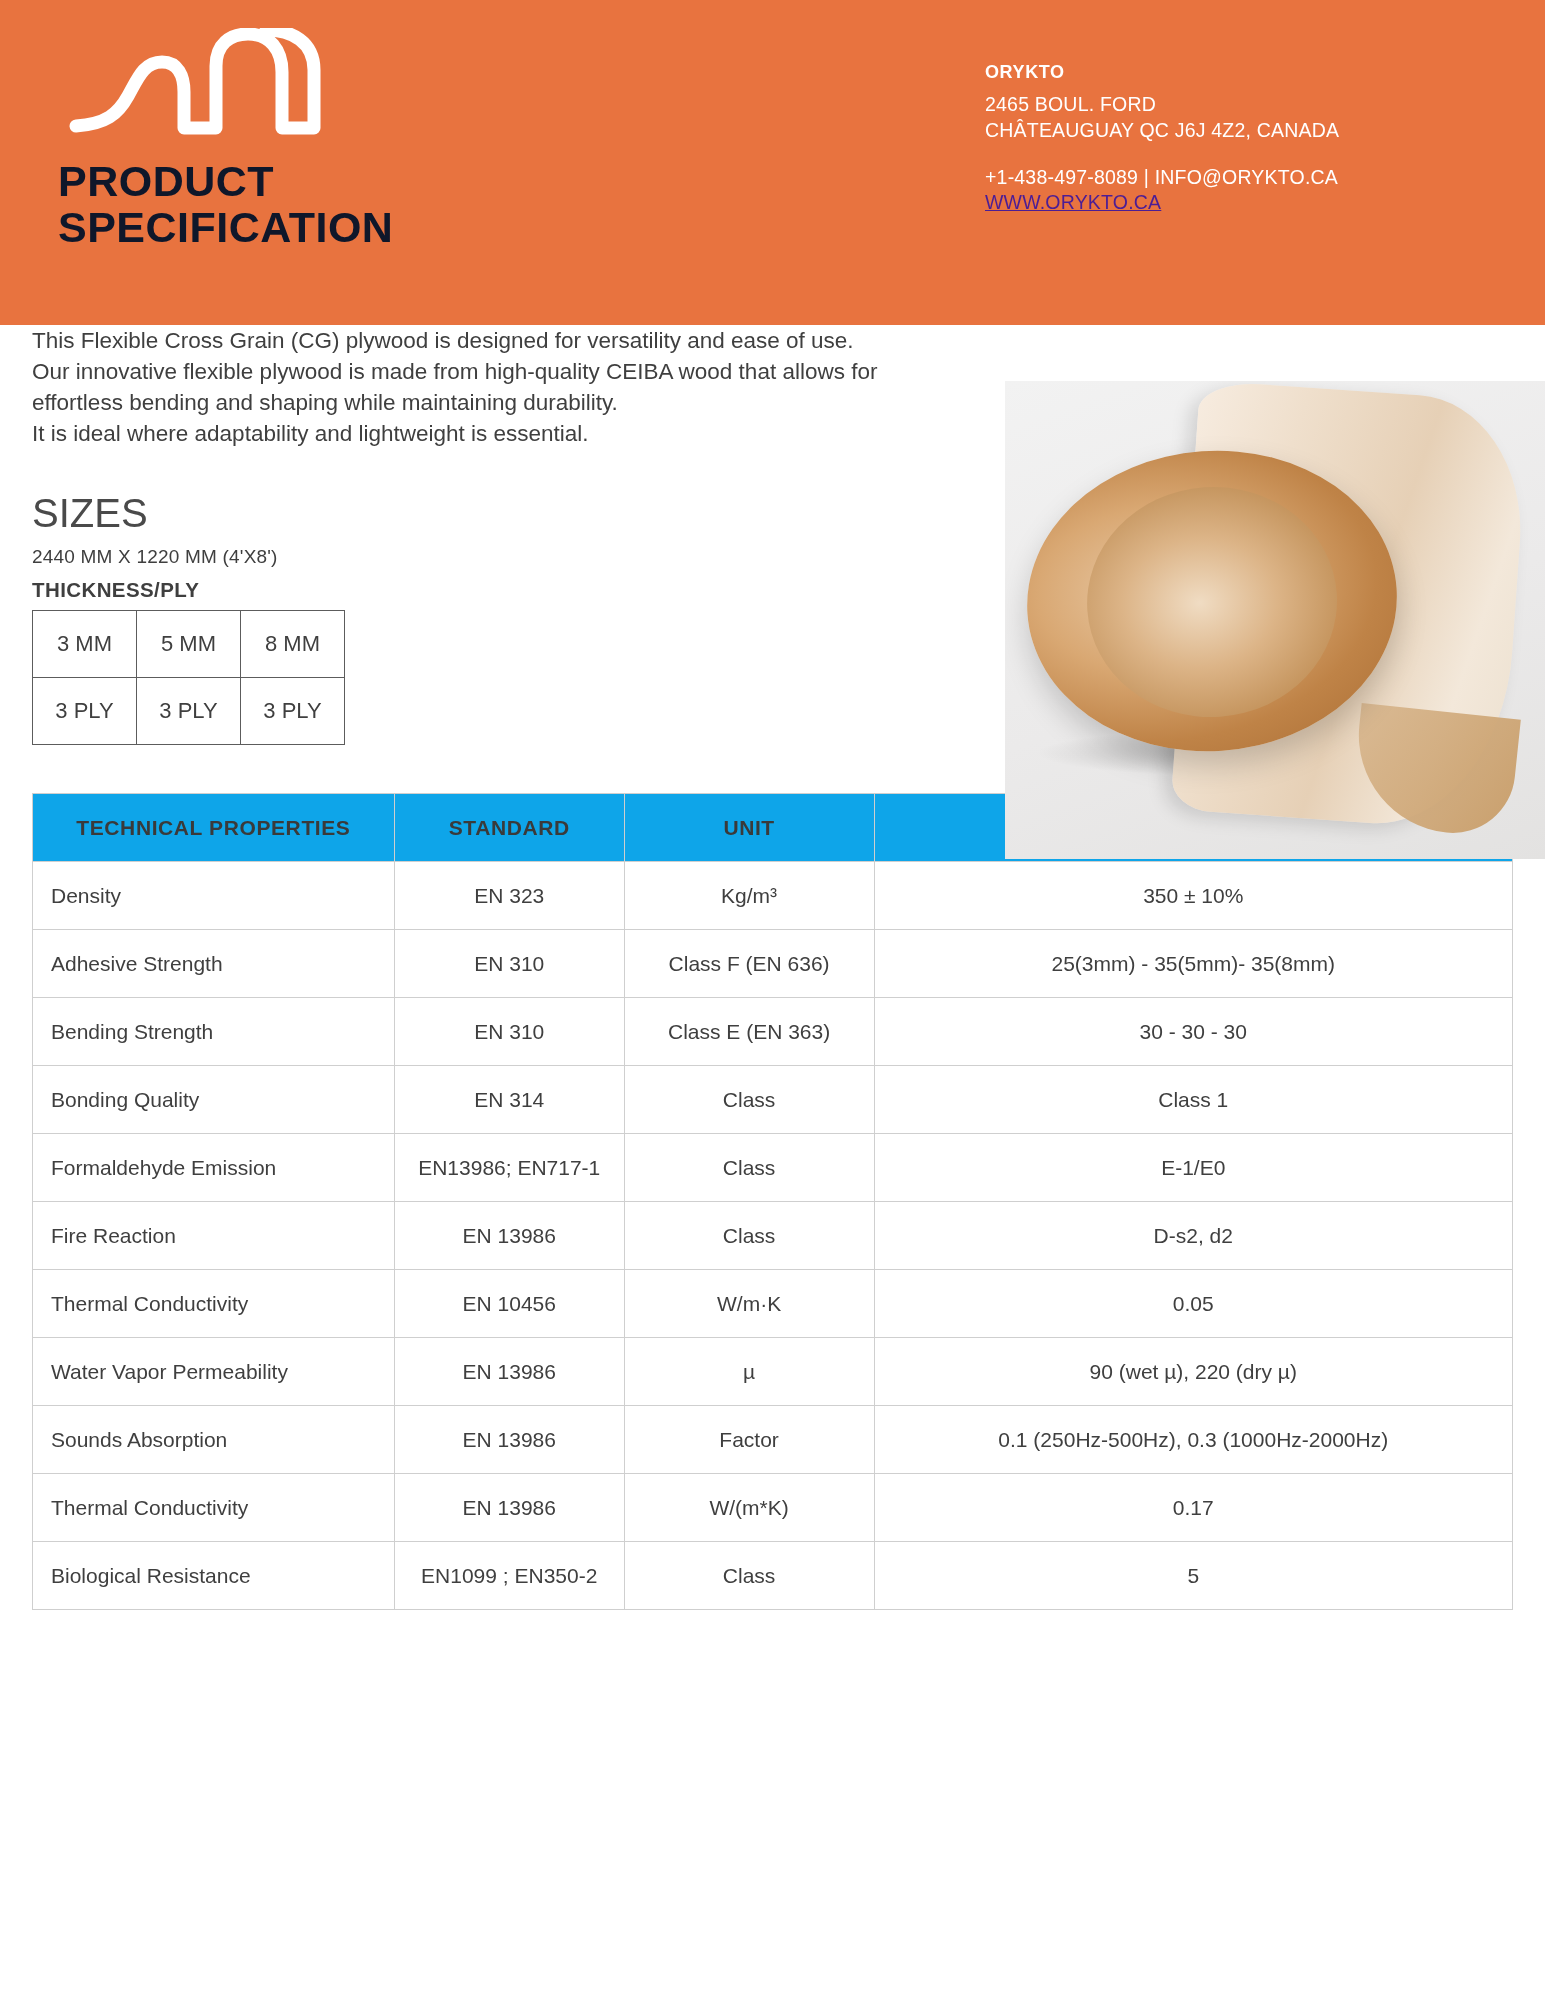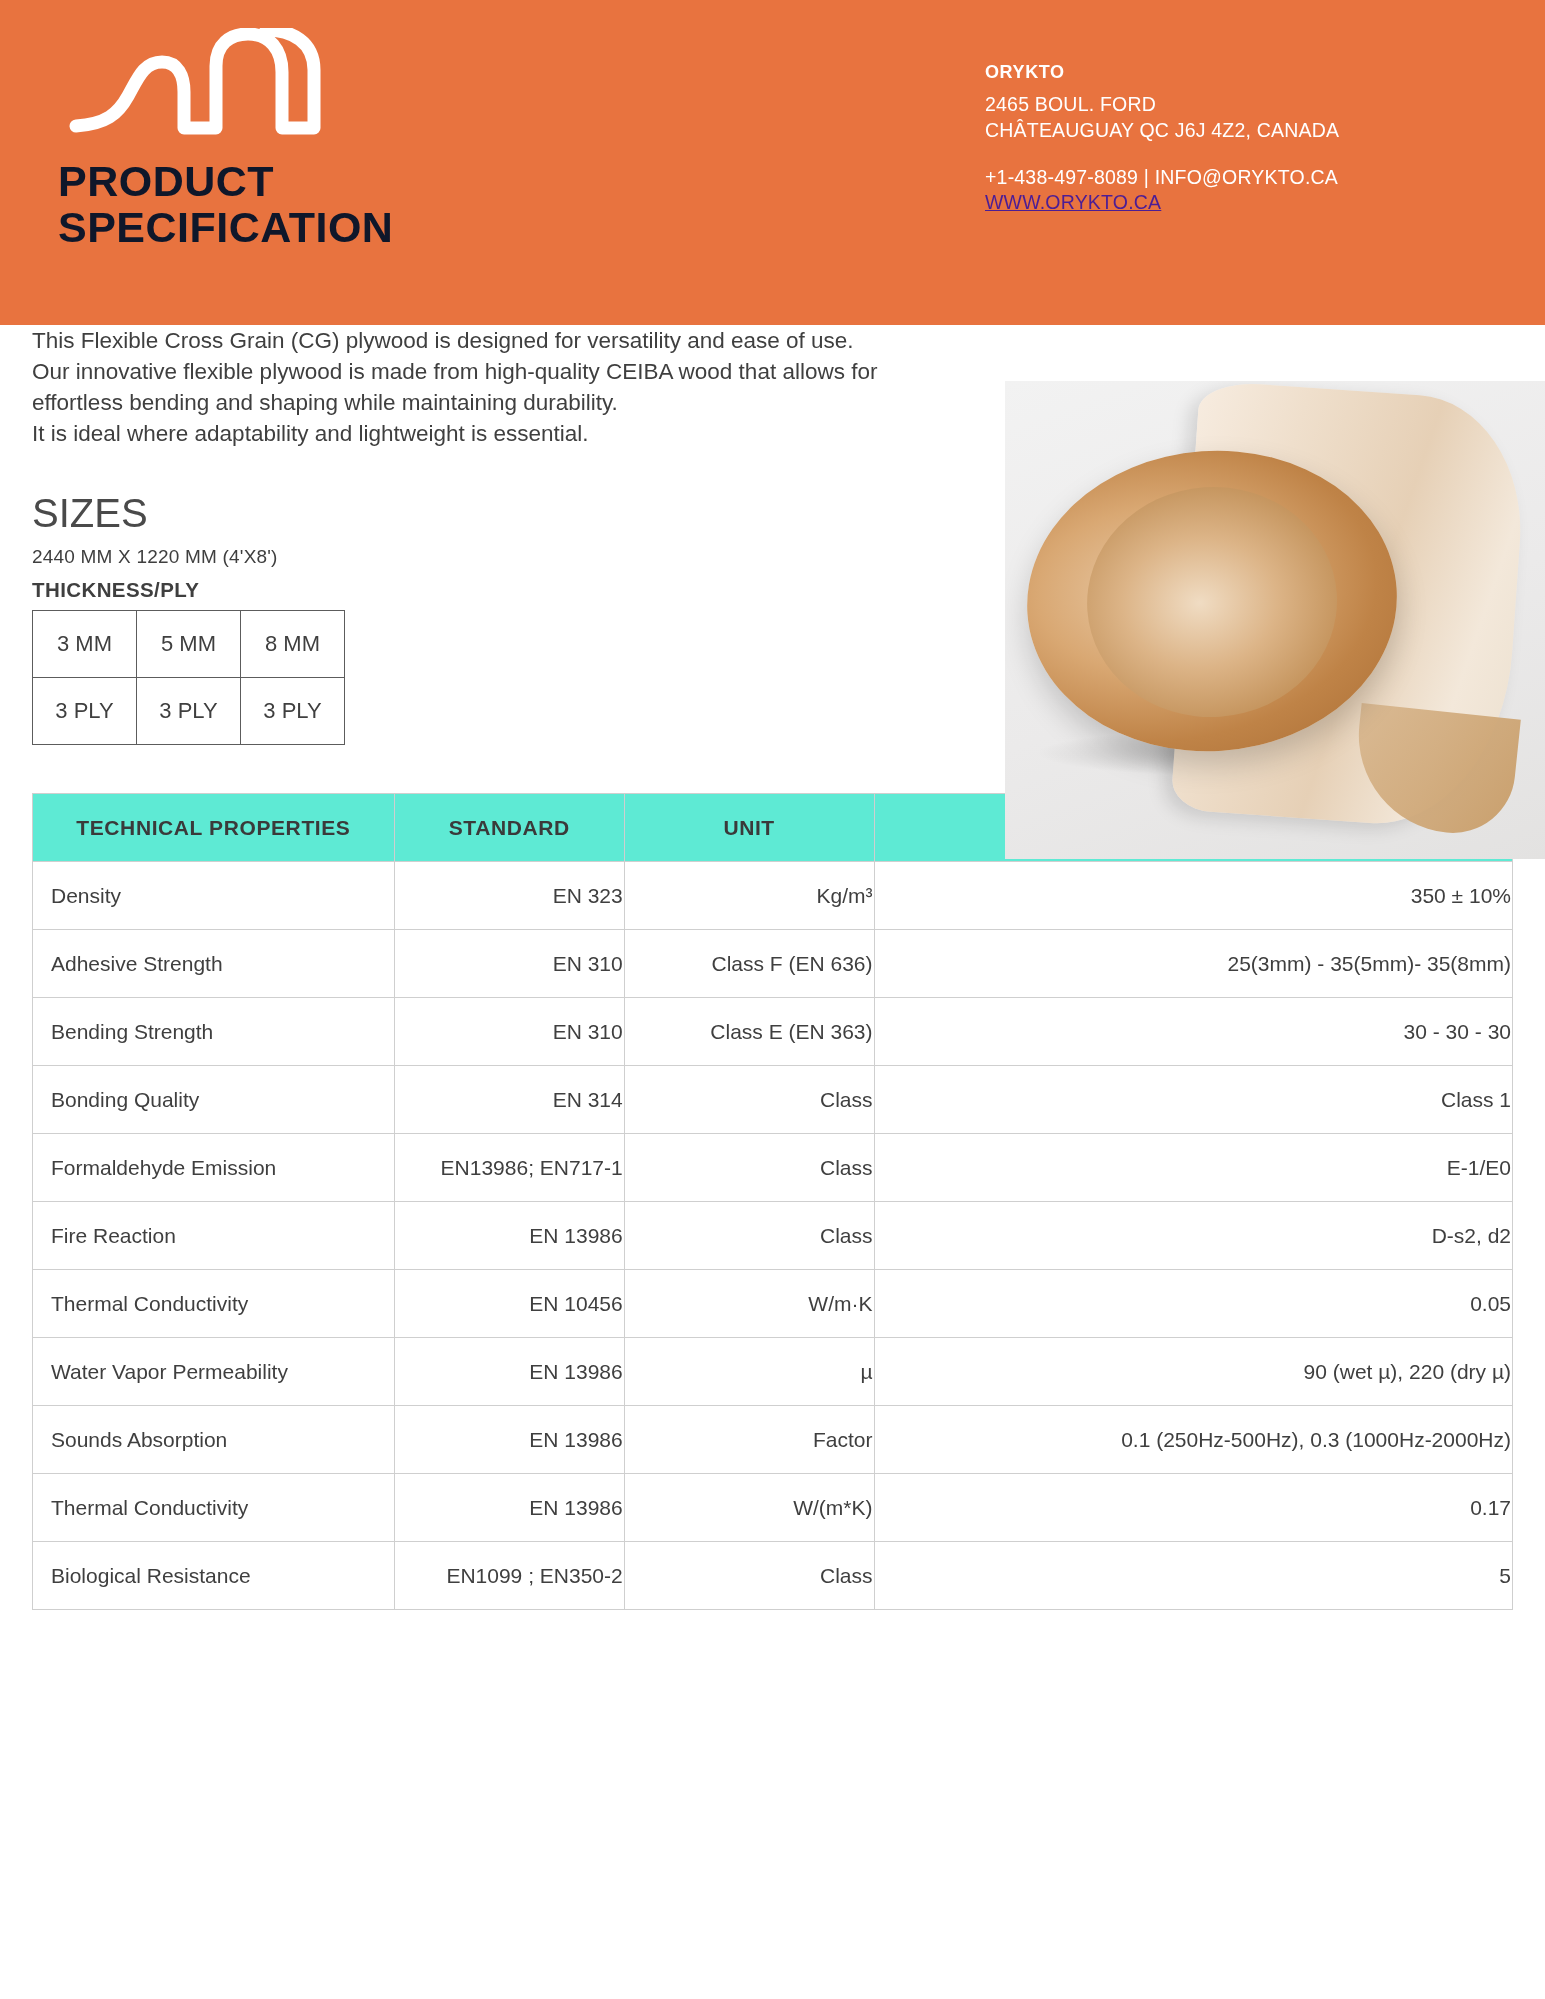--- a/index.html
+++ b/index.html
@@ -182,35 +182,35 @@
   }
 
   
   .tech-wrap { margin: 48px 0 0 0; }
   table.tech {
     border-collapse: collapse;
     width: 1481px;
     margin: 0 auto;
   }
   table.tech th {
-    background: #5eead4;
+    background: #0ea5e9;
     font-size: 21px;
     letter-spacing: 0.6px;
     font-weight: bold;
     color: #3a3a3a;
     height: 68px;
     border: 1.5px solid #cfcfcf;
     text-transform: uppercase;
   }
   table.tech td {
     border: 1.5px solid #cfcfcf;
     height: 68px;
     font-size: 21px;
     color: #3f3f3f;
-    text-align: right;
+    text-align: center;
   }
   table.tech td.prop {
     text-align: left;
     padding-left: 18px;
   }
   .col-prop { width: 362px; }
   .col-std  { width: 230px; }
   .col-unit { width: 250px; }
   .col-val  { width: 639px; }
 </style>

